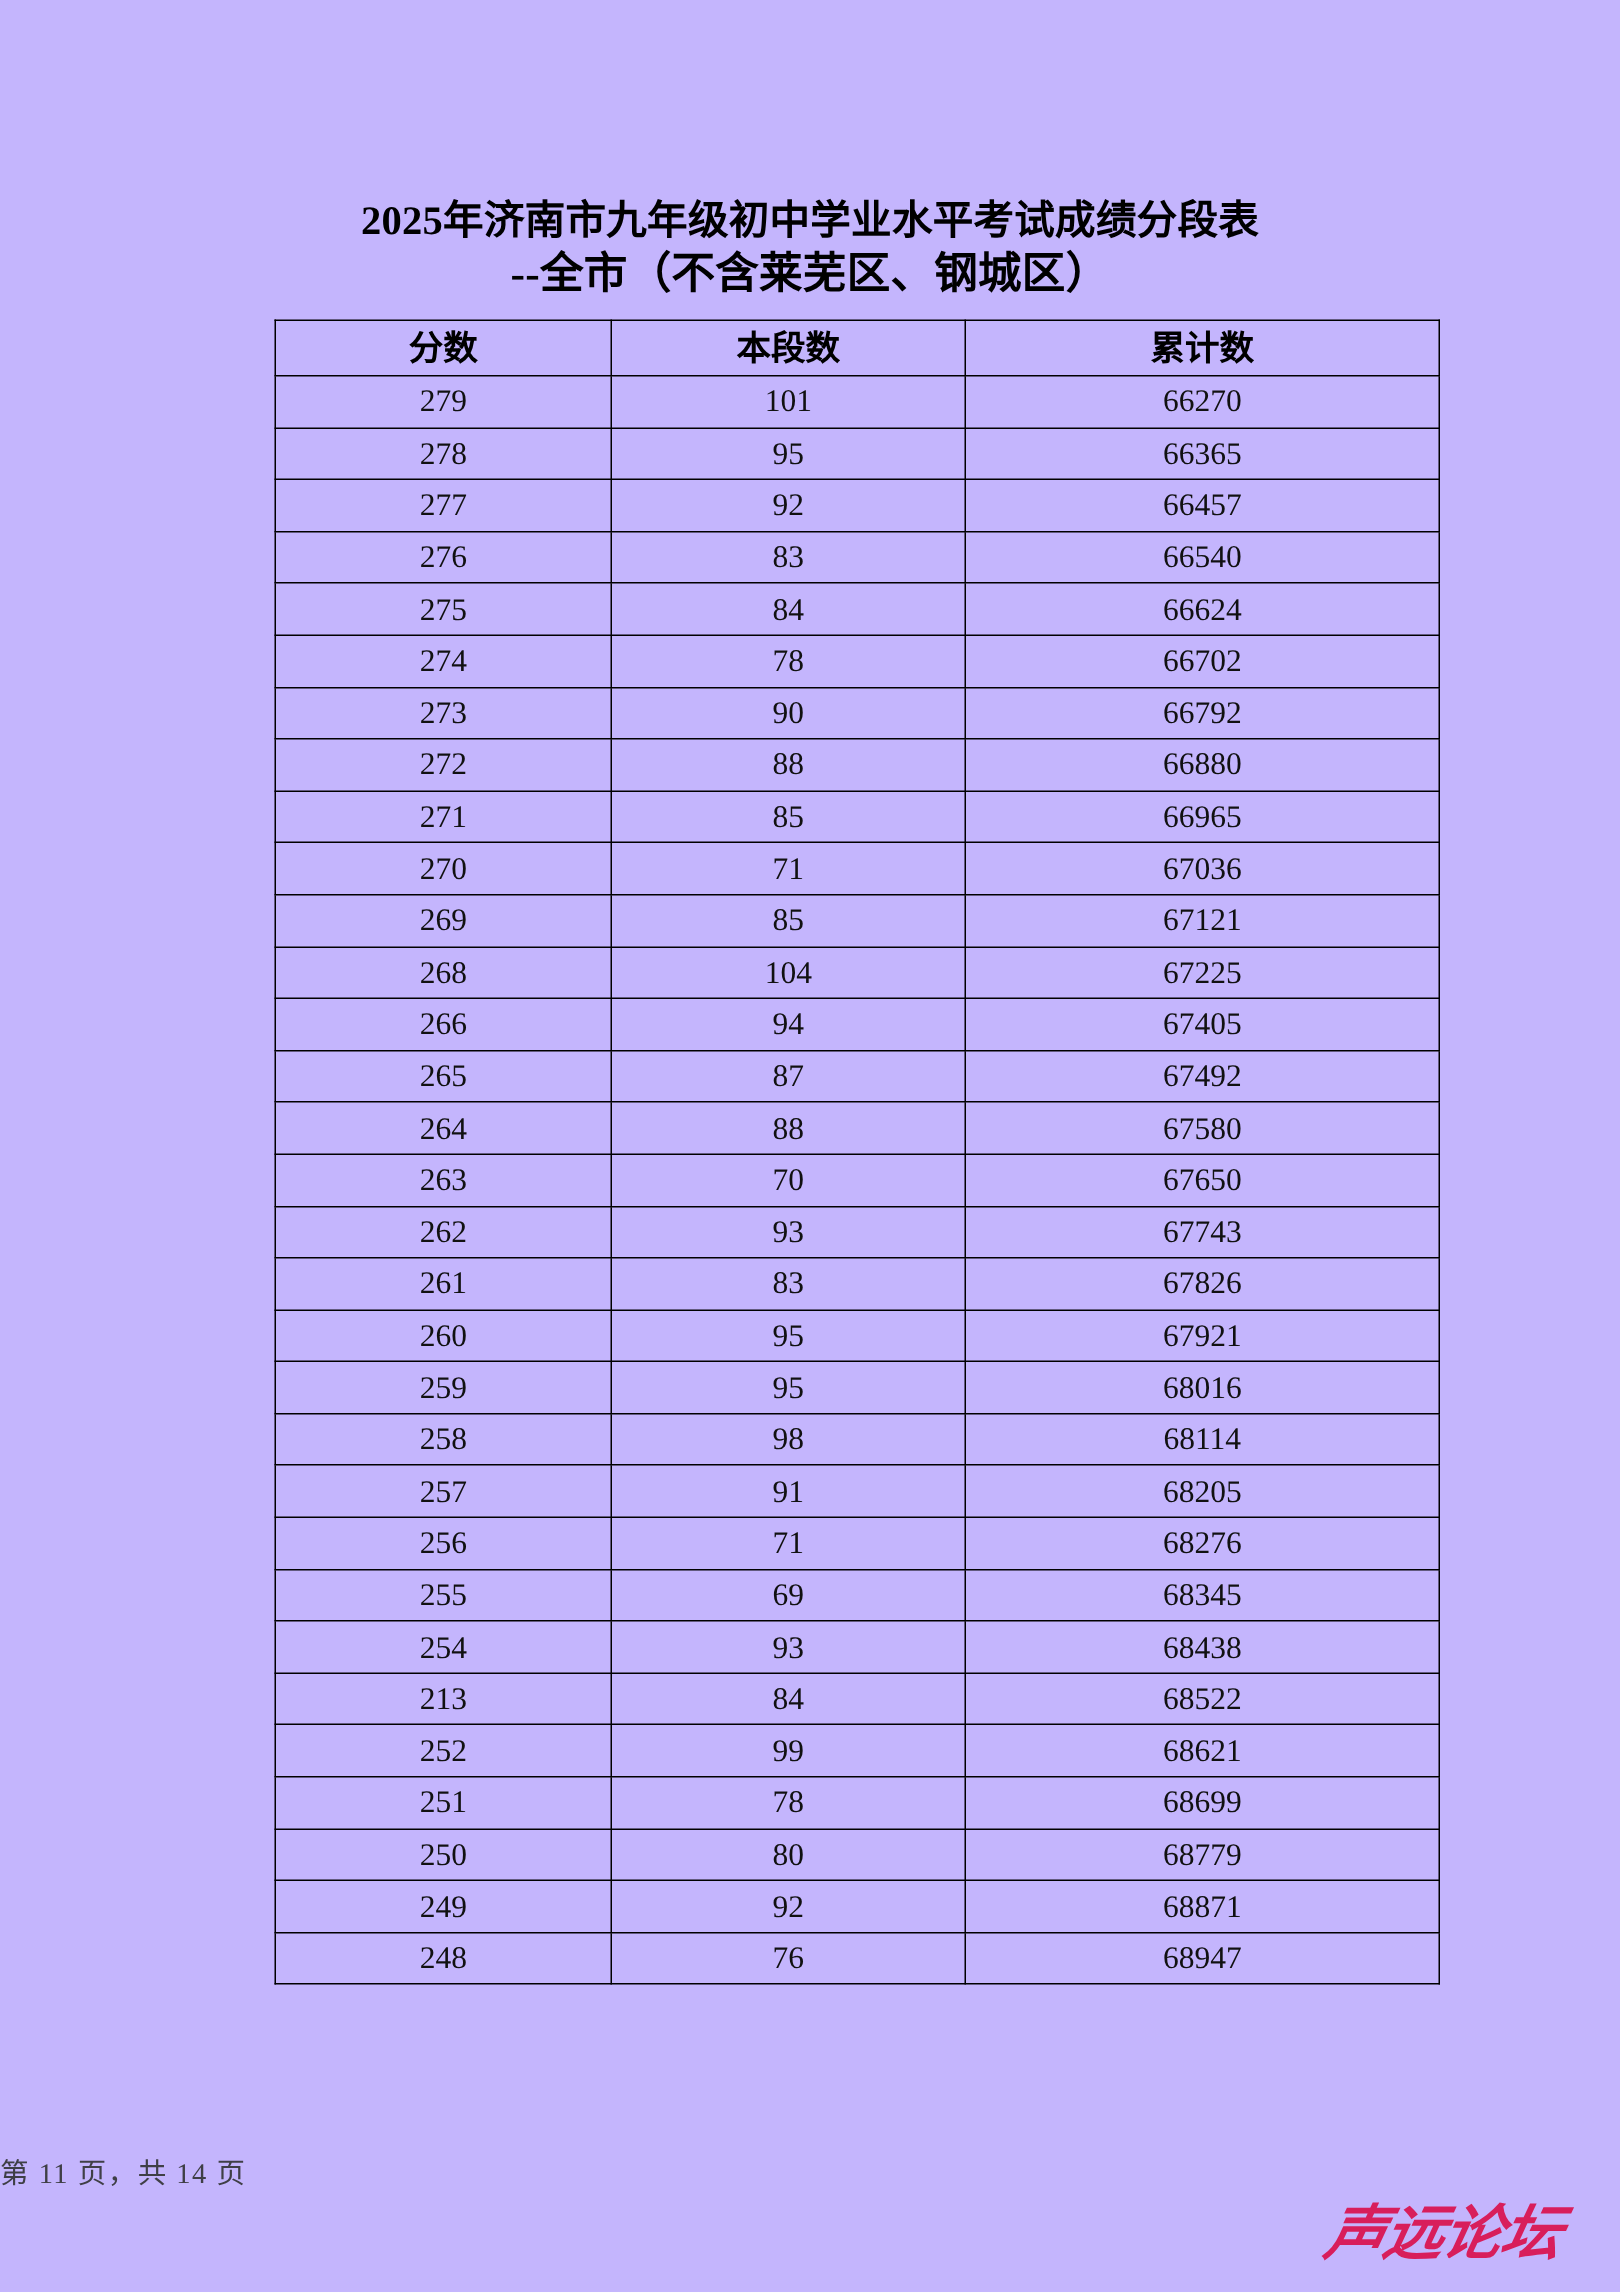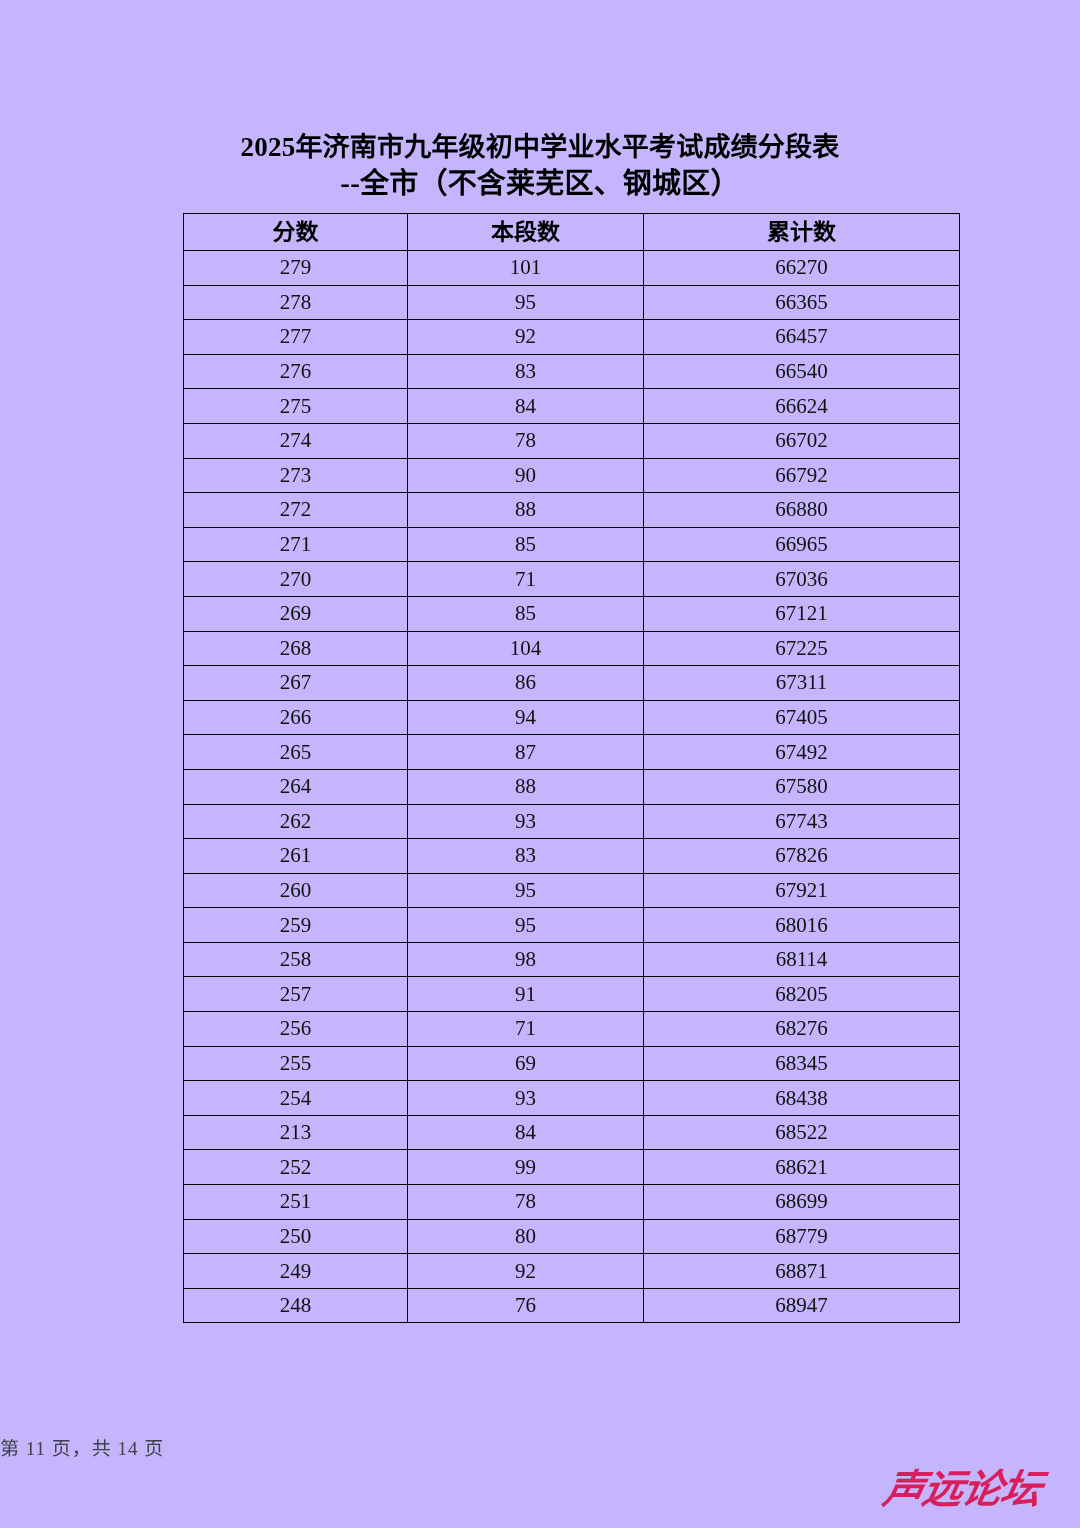--- a/index.html
+++ b/index.html
@@ -192,38 +192,38 @@
             <td>269</td>
             <td>85</td>
             <td>67121</td>
           </tr>
           <tr>
             <td>268</td>
             <td>104</td>
             <td>67225</td>
           </tr>
           <tr>
-            <td>267</td>
-            <td>86</td>
-            <td>67311</td>
-          </tr>
-          <tr>
             <td>266</td>
             <td>94</td>
             <td>67405</td>
           </tr>
           <tr>
             <td>265</td>
             <td>87</td>
             <td>67492</td>
           </tr>
           <tr>
             <td>264</td>
             <td>88</td>
             <td>67580</td>
+          </tr>
+          <tr>
+            <td>263</td>
+            <td>70</td>
+            <td>67650</td>
           </tr>
           <tr>
             <td>262</td>
             <td>93</td>
             <td>67743</td>
           </tr>
           <tr>
             <td>261</td>
             <td>83</td>
             <td>67826</td>

